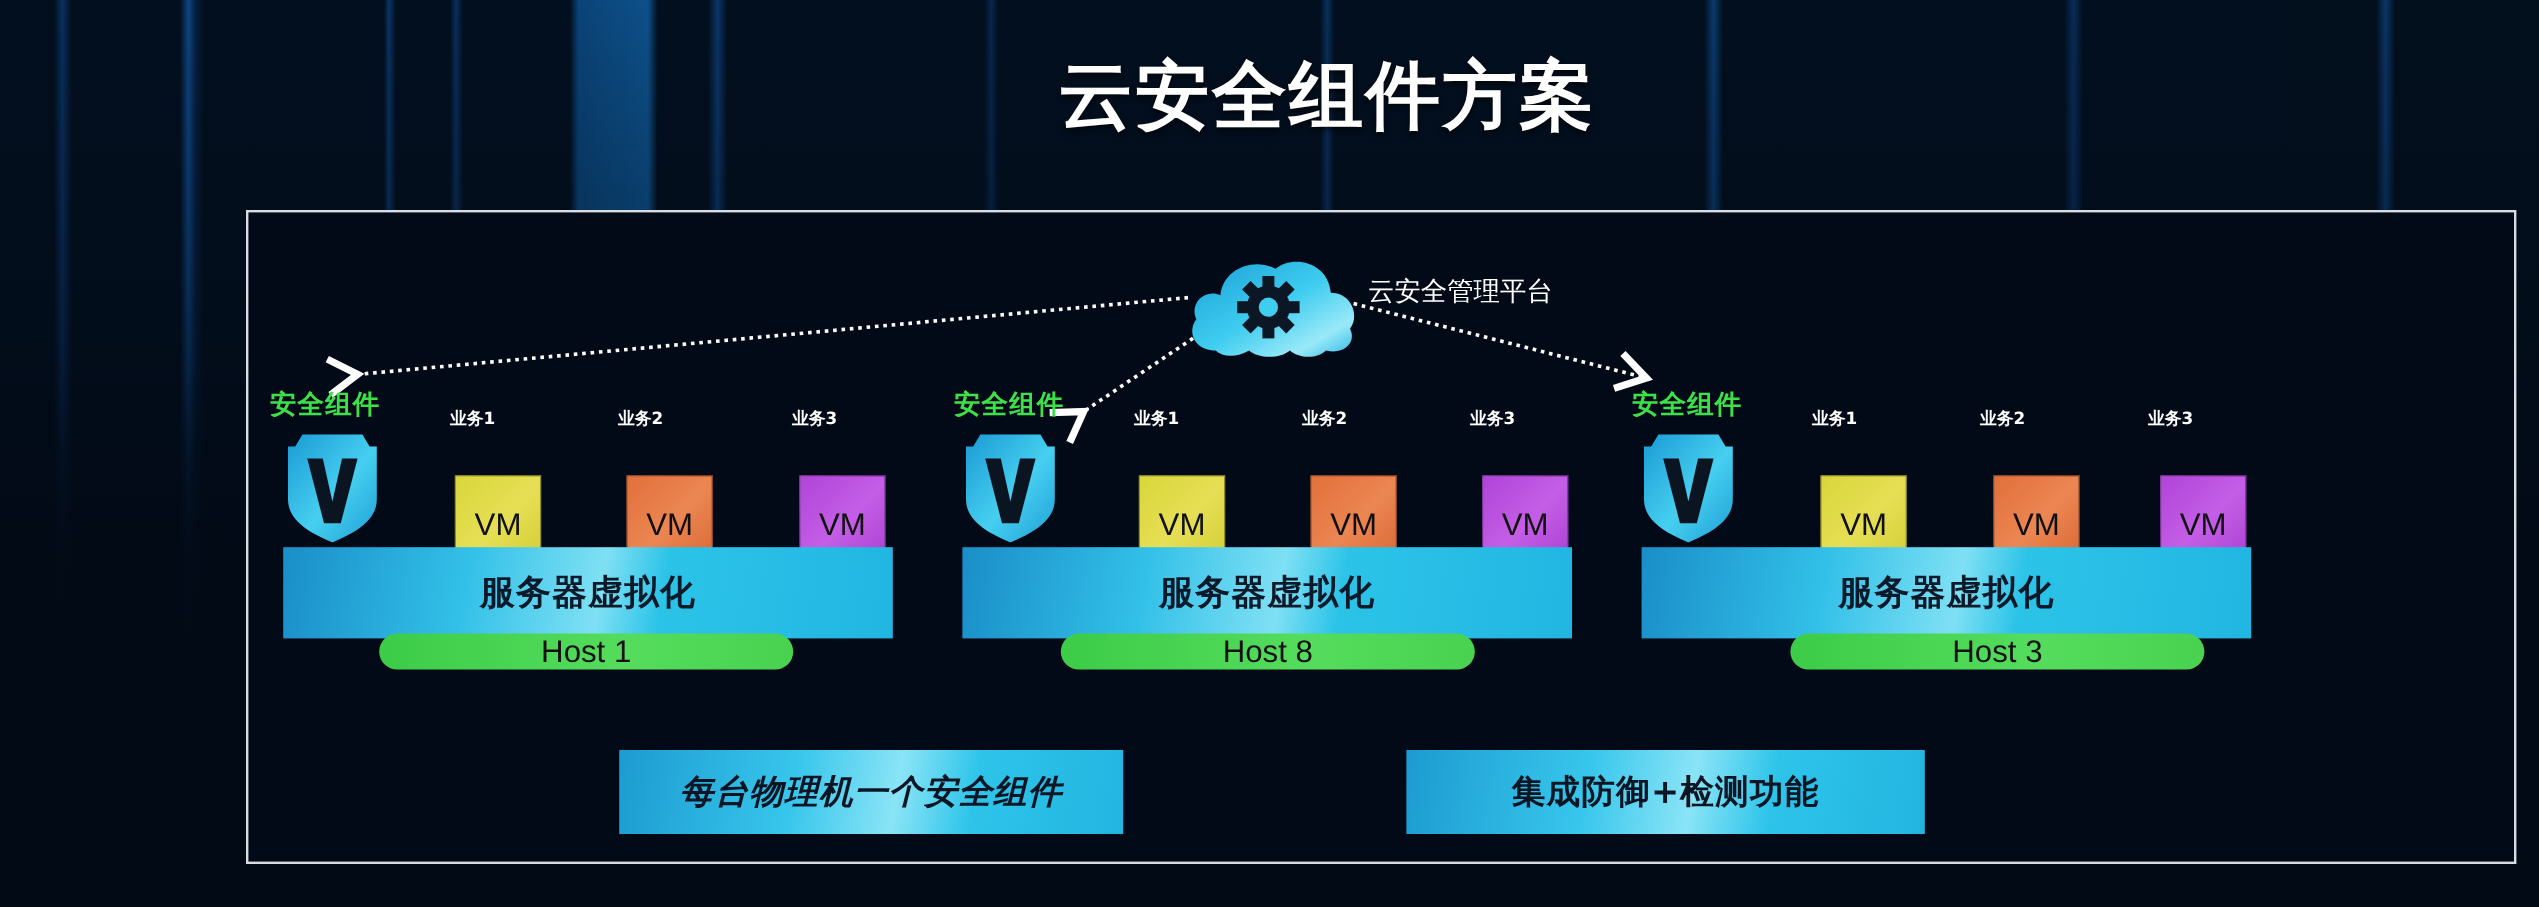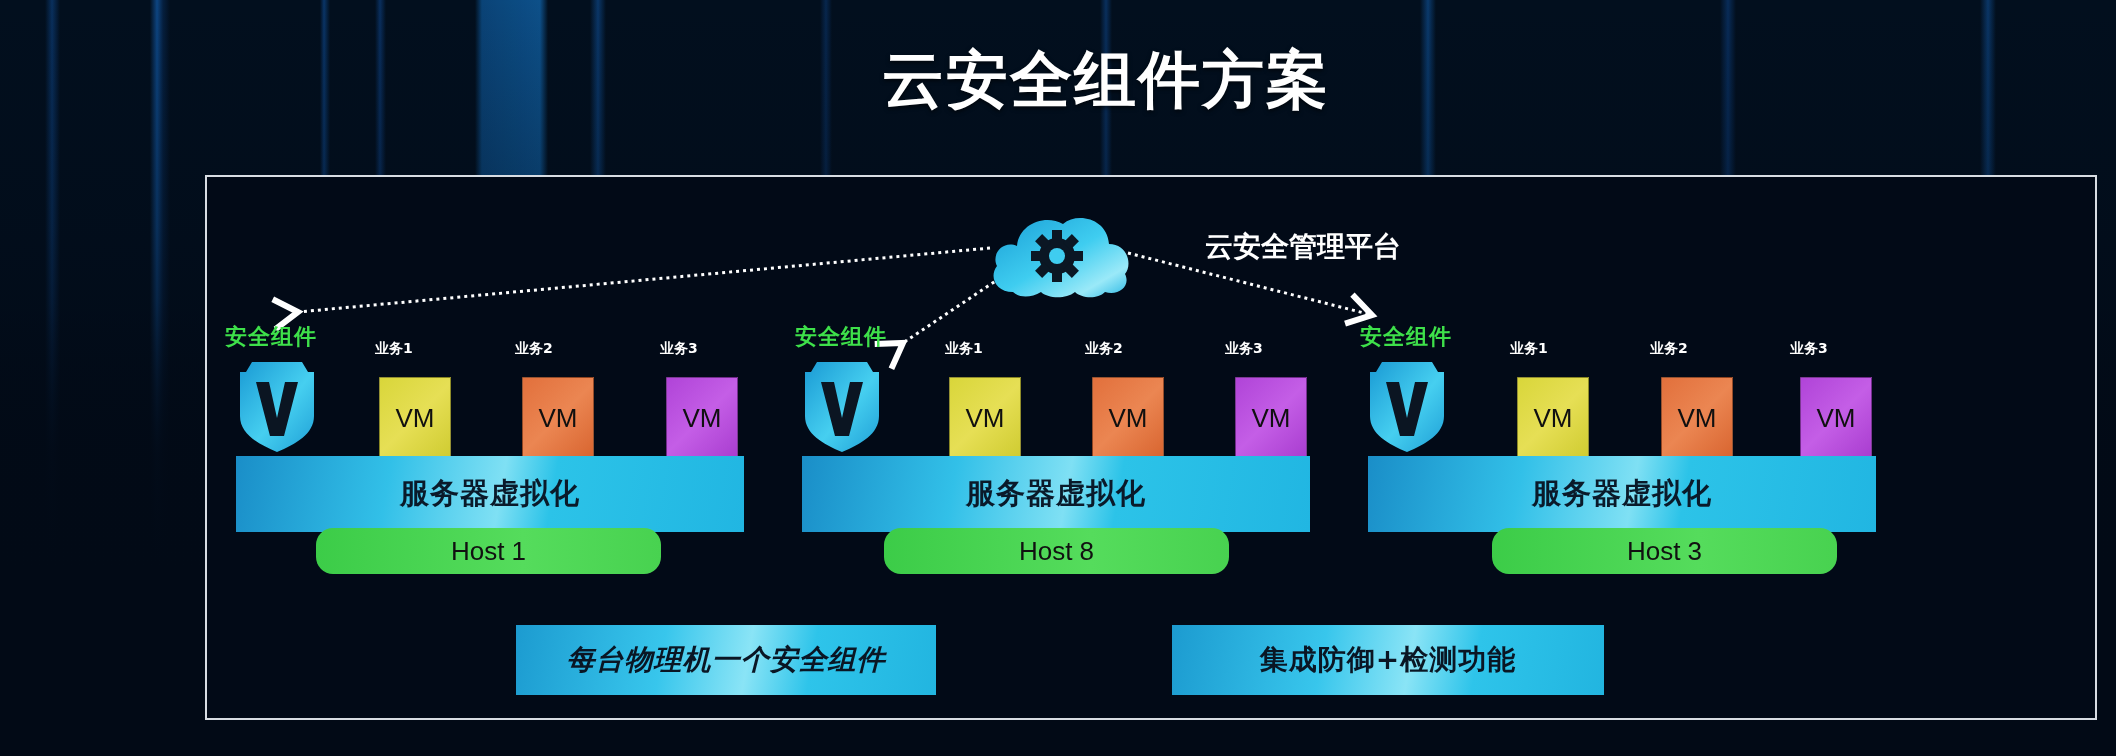--- a/index.html
+++ b/index.html
@@ -37,46 +37,47 @@
     text-shadow:0 2px 4px rgba(0,0,0,0.6);
     padding-left:48px;
   }
   .frame {
     position:absolute; left:205px; top:175px; width:1892px; height:545px;
     border:2px solid #d8dde3; background:#020a17; box-sizing:border-box;
   }
   .lines { position:absolute; left:0; top:0; }
   .cloud-wrap { position:absolute; left:985px; top:210px; width:150px; height:90px; }
   .cloud-label {
-    position:absolute; left:1205px; top:228px; color:#ffffff; font-size:28px; font-weight:bold;
+    position:absolute; left:1140px; top:228px; color:#ffffff; font-size:22px; font-weight:normal;
   }
   .sec-label {
     position:absolute; color:#3ee04a; font-size:22px; font-weight:bold; letter-spacing:1px;
   }
   .shield { position:absolute; width:78px; height:92px; }
   .biz-label {
     position:absolute; color:#ffffff; font-size:14px; font-weight:bold; text-align:left; width:90px;
   }
   .vm {
     position:absolute; width:72px; height:83px; box-sizing:border-box;
     display:flex; align-items:center; justify-content:center;
     color:#101010; font-size:26px; font-family:"Liberation Sans", sans-serif;
     border:1px solid rgba(0,0,0,0.35);
+    margin-top:19px;
   }
   .vm.y { background:linear-gradient(135deg,#d9d63a,#e6df55 50%,#cfcb30); }
   .vm.o { background:linear-gradient(135deg,#e2703c,#eb8652 50%,#d8642f); }
   .vm.p { background:linear-gradient(135deg,#b044d8,#c45ee6 50%,#a83ccf); }
   .virt {
     position:absolute; height:76px; box-sizing:border-box;
     background:linear-gradient(100deg,#1a8ec8 0%,#32c0e8 30%,#7fe0f4 52%,#2cc3e8 62%,#21b6e2 100%);
     display:flex; align-items:center; justify-content:center;
     color:#0a1a2a; font-size:29px; font-weight:bold; letter-spacing:1px;
   }
   .host {
-    position:absolute; height:46px; box-sizing:border-box;
+    position:absolute; height:30px; box-sizing:border-box;
     background:linear-gradient(90deg,#3ccc48,#55dc5c 60%,#48d250);
     display:flex; align-items:center; justify-content:center;
     color:#111; font-size:26px; font-family:"Liberation Sans", sans-serif;border-radius:17px;
   }
   .note {
     position:absolute; height:70px; box-sizing:border-box;
     background:linear-gradient(100deg,#1c9bd0 0%,#38c6ec 35%,#8ae4f6 55%,#2ec4ea 70%,#22b5e0 100%);
     display:flex; align-items:center; justify-content:center;
     color:#0a1624; font-size:28px; font-weight:bold; letter-spacing:1px;
   }

